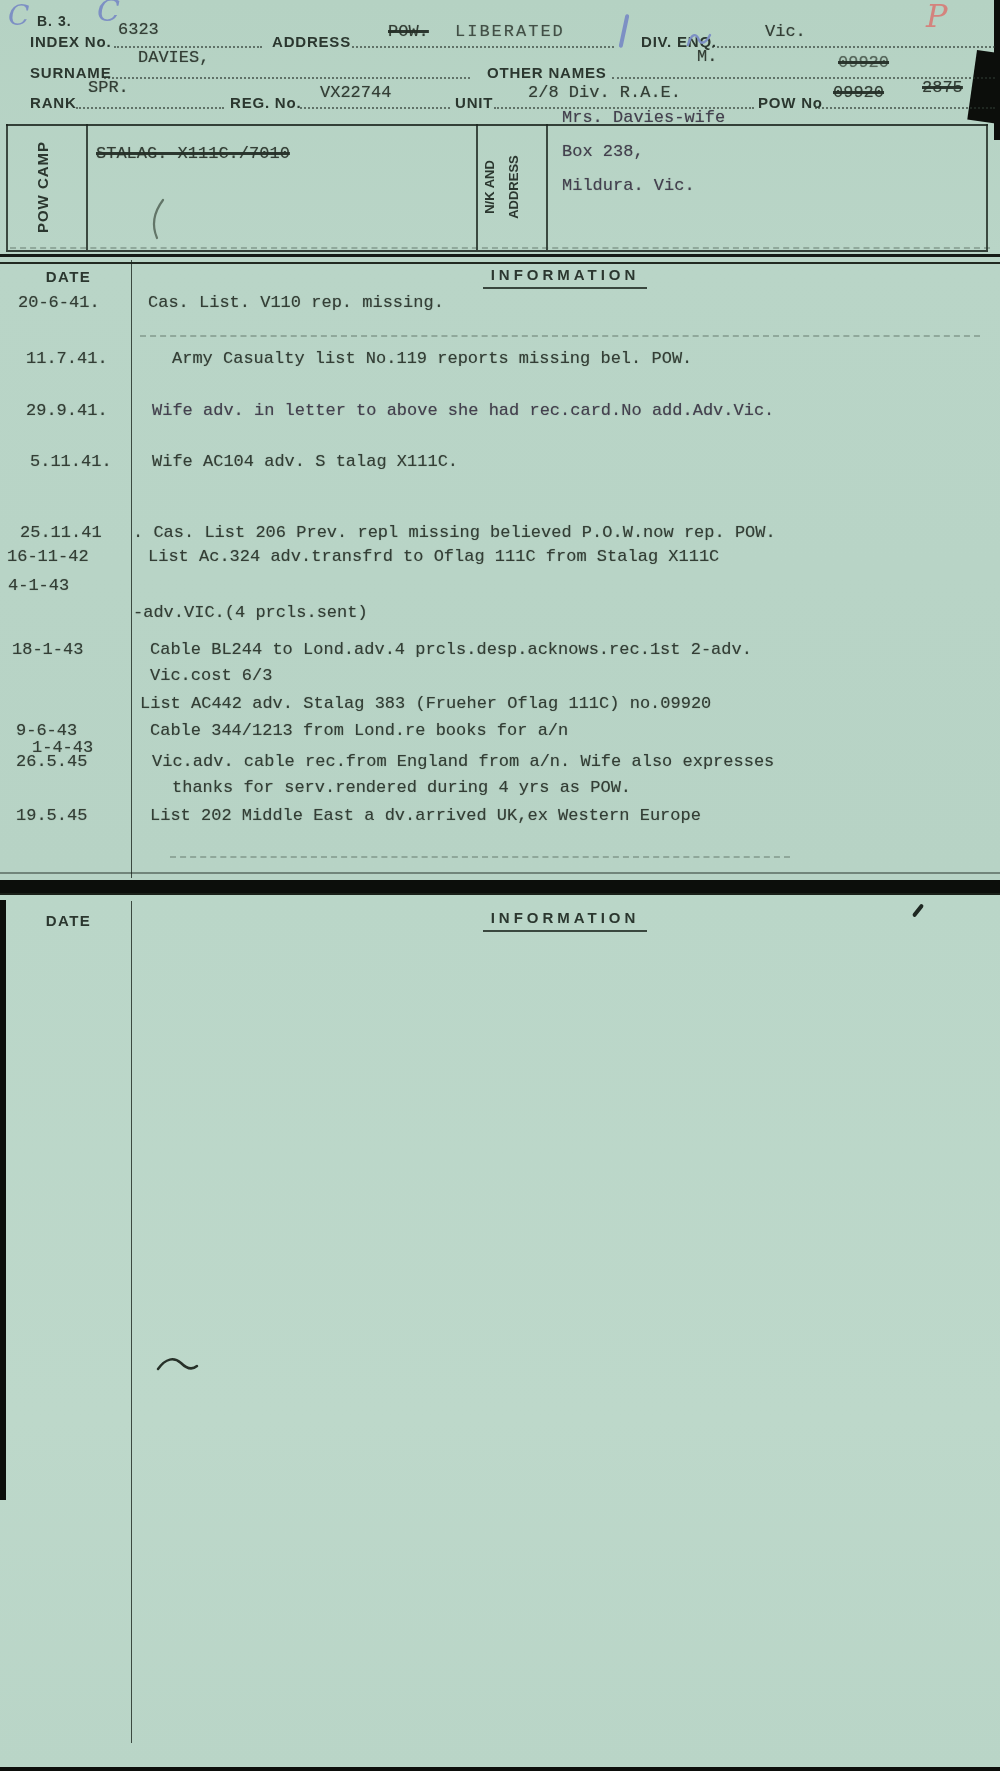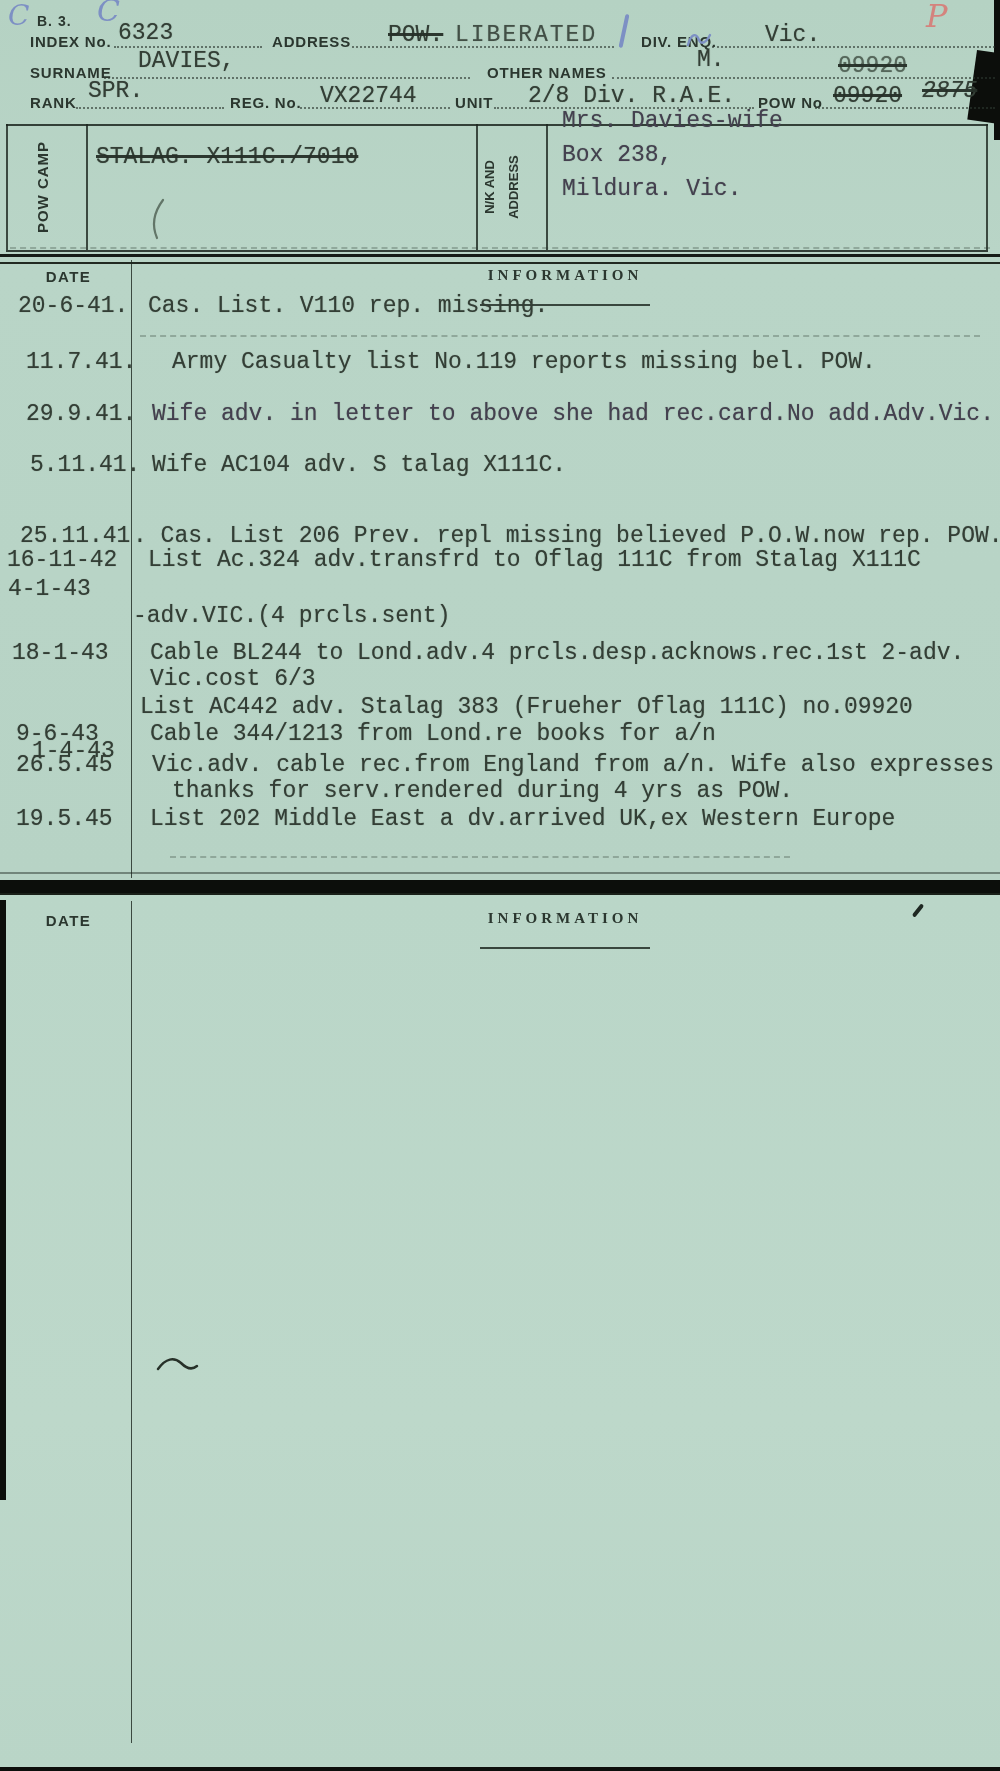--- a/index.html
+++ b/index.html
@@ -4,38 +4,38 @@
 <style>
   html,body{margin:0;padding:0;background:#0c0e0b;}
   #page{position:relative;width:1000px;height:1771px;background:#0c0e0b;overflow:hidden;
         font-family:"Liberation Sans",sans-serif;}
   .card{position:absolute;left:0;width:1000px;background:#b8d4c6;}
   #card1{top:0;height:880px;background:linear-gradient(180deg,#b5d2c3 0%,#b9d5c7 30%,#b7d3c5 100%);}
   #card2{top:893px;height:872px;background:linear-gradient(180deg,#bad6c8 0%,#bdd8ca 60%,#b9d5c7 100%);border-top:2px solid #1a2019;}
   .lbl{position:absolute;font-family:"Liberation Sans",sans-serif;font-weight:bold;
        font-size:15px;letter-spacing:.8px;color:#2b372f;white-space:nowrap;}
   .typed{position:absolute;font-family:"Liberation Mono","DejaVu Sans Mono",monospace;
-         font-size:23px;color:#333e35;white-space:nowrap;text-shadow:0 0 1px rgba(40,50,42,.45);text-align:center;}
+         font-size:17px;color:#333e35;white-space:nowrap;text-shadow:0 0 1px rgba(40,50,42,.45);text-align:center;}
   .strike{text-decoration:line-through;text-decoration-thickness:2.5px;text-decoration-color:rgba(38,48,40,.92);}
   .faded{color:#55665a;}
   .purple{color:#44404f;}
   .dots{position:absolute;height:0;border-bottom:2px dotted rgba(43,55,47,.62);}
   .hline{position:absolute;height:0;border-bottom:2px solid rgba(28,38,30,.85);}
   .vline{position:absolute;width:0;border-left:2px solid rgba(28,38,30,.8);}
   .ghost{position:absolute;height:0;border-bottom:2px dashed rgba(40,55,44,.28);}
   .dblrule{position:absolute;left:0;width:1000px;height:5px;border-top:3px solid #161c17;border-bottom:2px solid #222a22;}
   .vtext{position:absolute;width:126px;height:20px;transform:rotate(-90deg);text-align:center;
          font-weight:bold;color:#2b372f;white-space:nowrap;}
   .hand{position:absolute;font-family:"DejaVu Serif",serif;font-style:italic;line-height:1;}
   .blue{color:#7d90c4;}
   .red{color:#d4837d;}
   .penstroke{position:absolute;background:#7d90c4;border-radius:2px;}
   .inkmark{position:absolute;background:#1f2822;border-radius:2px;}
   .notch{position:absolute;background:#0c0e0b;}
-  .info-underline{display:inline-block;border-bottom:2px solid rgba(43,55,47,.9);padding:0 8px 20px;font-family:Liberation Serif, serif;}
+  .info-underline{display:inline-block;border-bottom:2px solid rgba(43,55,47,.9);padding:0 8px 4px;}
   .hdr-center{position:absolute;text-align:center;}
 </style>
 </head>
 <body>
 
 <div id="page">
 
   <div id="card1" class="card">
 
     <span class="hand blue" style="left:8px;top:2px;font-size:28px;">C</span>
@@ -80,21 +80,21 @@
     <div class="dots" style="left:300px;top:107px;width:150px;"></div>
     <span class="typed" style="left:320px;top:83px;">VX22744</span>
 
     <span class="lbl" style="left:455px;top:94px;">UNIT</span>
     <div class="dots" style="left:494px;top:107px;width:260px;"></div>
     <span class="typed" style="left:528px;top:83px;">2/8 Div. R.A.E.</span>
 
     <span class="lbl" style="left:758px;top:94px;">POW No</span>
     <div class="dots" style="left:815px;top:107px;width:180px;"></div>
     <span class="typed strike" style="left:833px;top:83px;">09920</span>
-    <span class="typed strike" style="left:922px;top:78px;font-style:italic;">2875</span>
+    <span class="typed strike" style="left:922px;top:78px;">2875</span>
 
     <div class="hline" style="left:6px;top:124px;width:982px;"></div>
     <div class="hline" style="left:6px;top:250px;width:982px;"></div>
     <div class="vline" style="left:6px;top:124px;height:126px;"></div>
     <div class="vline" style="left:86px;top:124px;height:126px;"></div>
     <div class="vline" style="left:476px;top:124px;height:126px;"></div>
     <div class="vline" style="left:546px;top:124px;height:126px;"></div>
     <div class="vline" style="left:986px;top:124px;height:126px;"></div>
 
     <span class="vtext" style="left:-19px;top:177px;font-size:15px;letter-spacing:1px;">POW CAMP</span>

